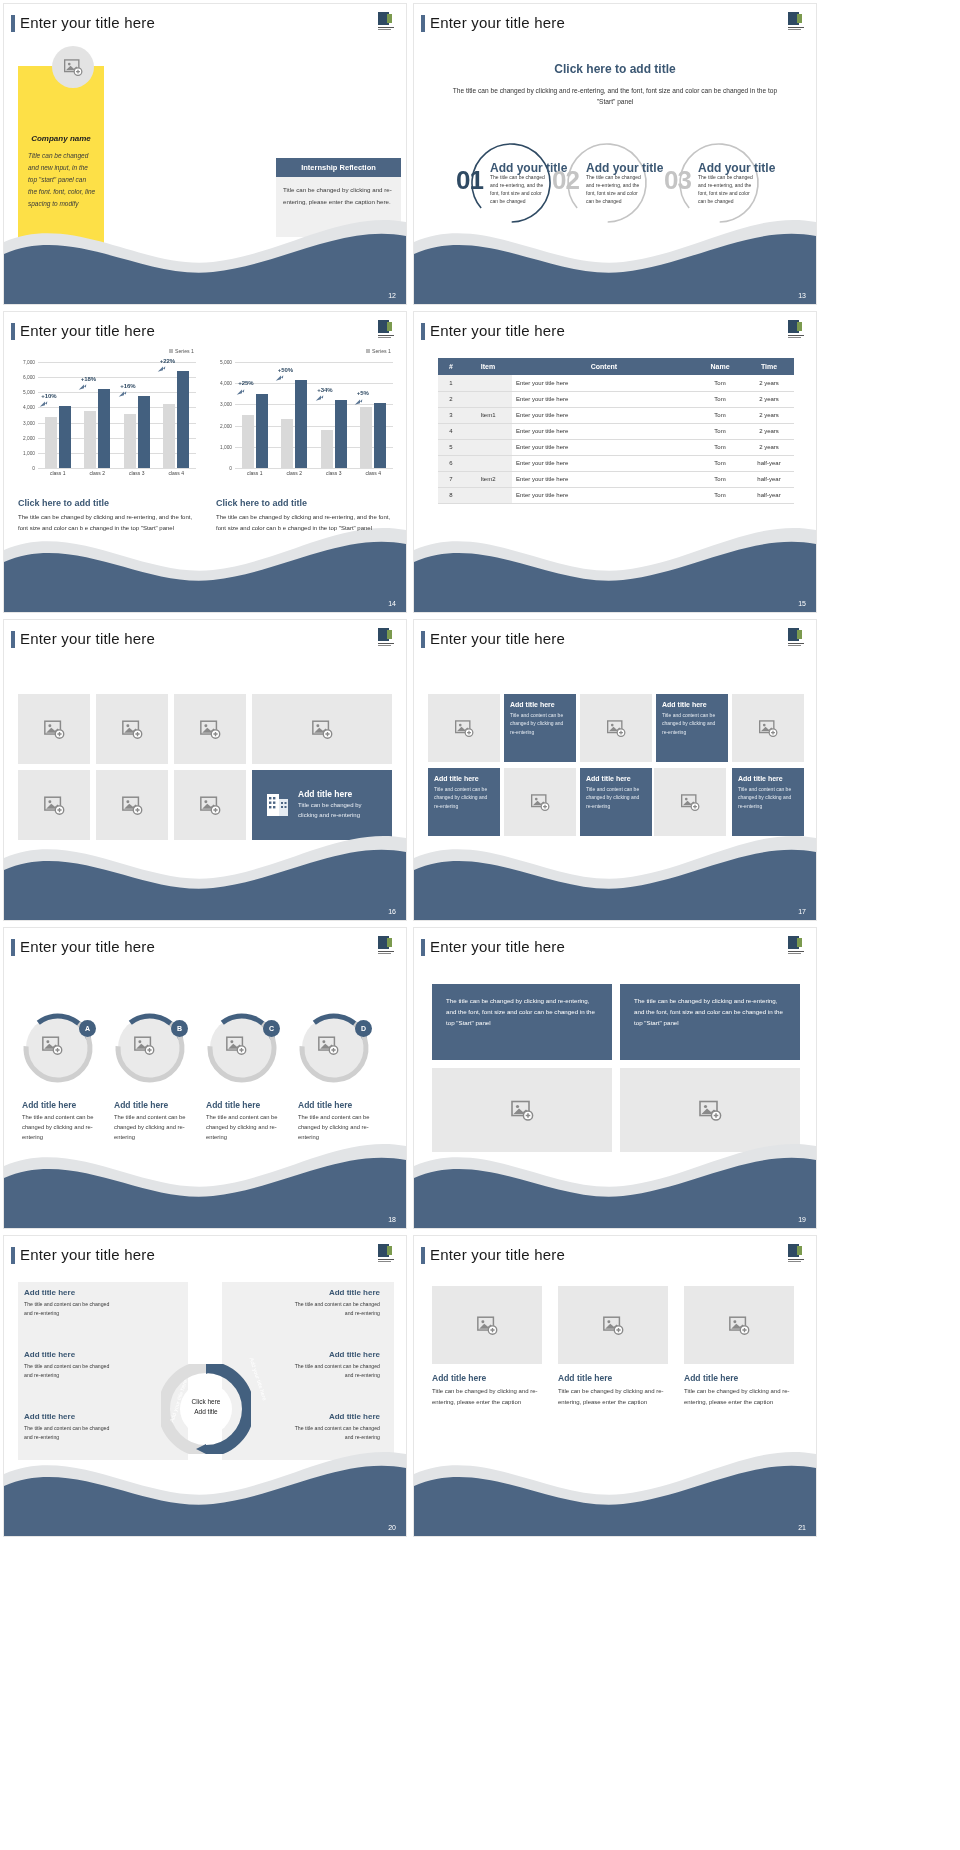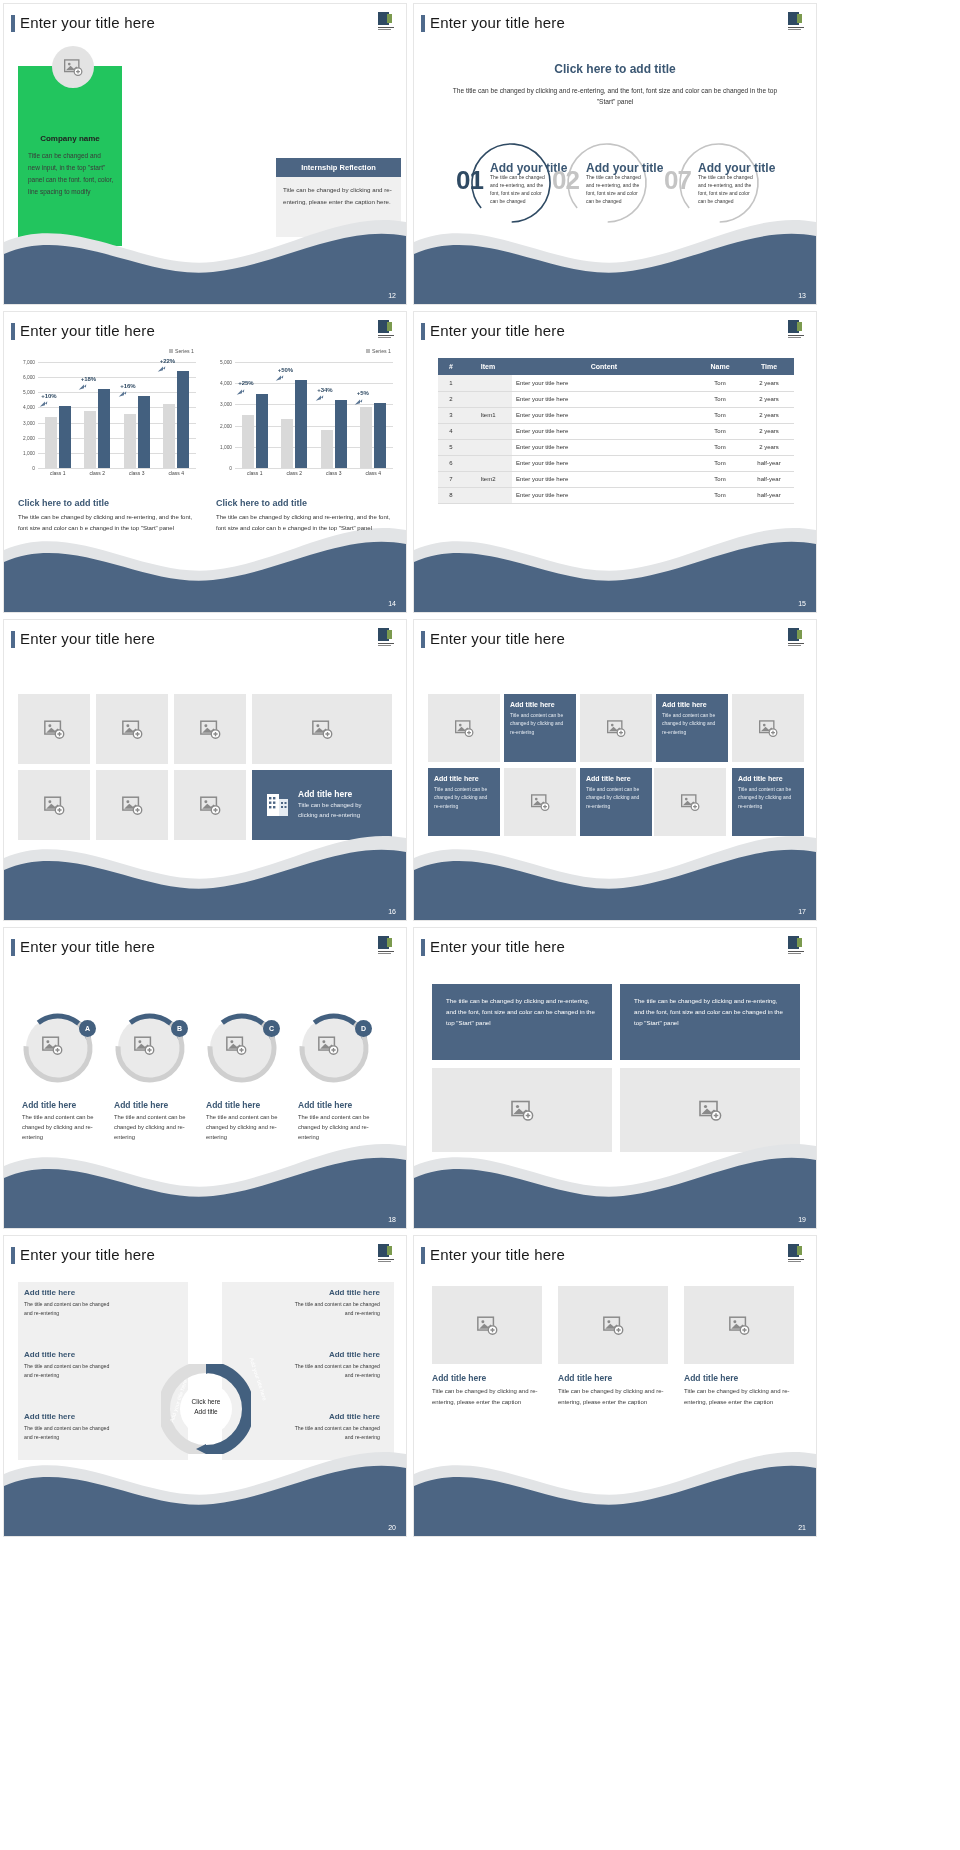--- a/index.html
+++ b/index.html
@@ -35,21 +35,21 @@
     font-size:7px; z-index:30;
   }
   
   .wave { position:absolute; left:0; bottom:0; width:100%; height:120px; z-index:5; }
   .wave svg{display:block;width:100%;height:100%;}
   
   .picico { display:flex; align-items:center; justify-content:center; }
   .picico svg{display:block;}
 
   
-  .s12-left { position:absolute; left:14px; top:62px; width:104px; height:180px; background:#22c55e; }
+  .s12-left { position:absolute; left:14px; top:62px; width:86px; height:180px; background:#fde047;font-style:italic; }
   .s12-av { position:absolute; left:48px; top:42px; width:42px; height:42px; border-radius:50%; background:#e3e3e3; display:flex; align-items:center; justify-content:center; z-index:4;}
   .s12-cn { position:absolute; left:0; right:0; top:68px; text-align:center; font-size:8px; font-weight:bold; color:#222; }
   .s12-lt { position:absolute; left:10px; right:8px; top:84px; font-size:6.5px; color:#3a3a3a; line-height:1.85; }
   .s12-card { position:absolute; width:125px; }
   .s12-hd { background:#4c6583; color:#fff; font-size:7.5px; font-weight:bold; text-align:center; padding:5px 0; }
   .s12-bd { background:#f0f0f0; font-size:6.2px; color:#3a3a3a; line-height:1.9; padding:7px 7px 9px 7px; height:60px;}
 
   
   .s13-h { position:absolute; left:0; right:0; top:58px; text-align:center; color:#3b5773; font-size:12px; font-weight:bold;}
   .s13-s { position:absolute; left:34px; right:34px; top:82px; text-align:center; font-size:6.6px; color:#333; line-height:1.65;}
@@ -182,21 +182,21 @@
     <circle cx="53" cy="46" r="39" fill="none" stroke="#c4c4c4" stroke-width="1.6" stroke-dasharray="210 35" transform="rotate(140 53 46)"></circle>
         </svg>
    <div class="s13-num" style="color:#c4c4c4">02</div>
    <div class="s13-t">Add your title</div>
    <div class="s13-d">The title can be changed and re-entering, and the font, font size and color can be changed</div>
       </div>
       <div class="s13-circ" style="left:252px">
    <svg width="100" height="92" viewBox="0 0 100 92" style="position:absolute;left:0;top:0">
     <circle cx="53" cy="46" r="39" fill="none" stroke="#c4c4c4" stroke-width="1.6" stroke-dasharray="210 35" transform="rotate(140 53 46)"></circle>
         </svg>
-   <div class="s13-num" style="color:#c4c4c4">07</div>
+   <div class="s13-num" style="color:#c4c4c4">03</div>
    <div class="s13-t">Add your title</div>
    <div class="s13-d">The title can be changed and re-entering, and the font, font size and color can be changed</div>
       </div>
       <div class="wave">
 <svg viewBox="0 0 404 120" preserveAspectRatio="none">
 <path d="M0,58 C70,28 140,86 210,78 C280,70 340,26 404,38 L404,120 L0,120 Z" fill="#e2e4e6"></path>
 <path d="M0,70 C70,40 140,96 210,88 C280,80 340,40 404,52 L404,120 L0,120 Z" fill="#4c6583"></path>
 <rect x="0" y="110" width="404" height="10" fill="#4c6583"></rect>
 </svg>
       </div>

